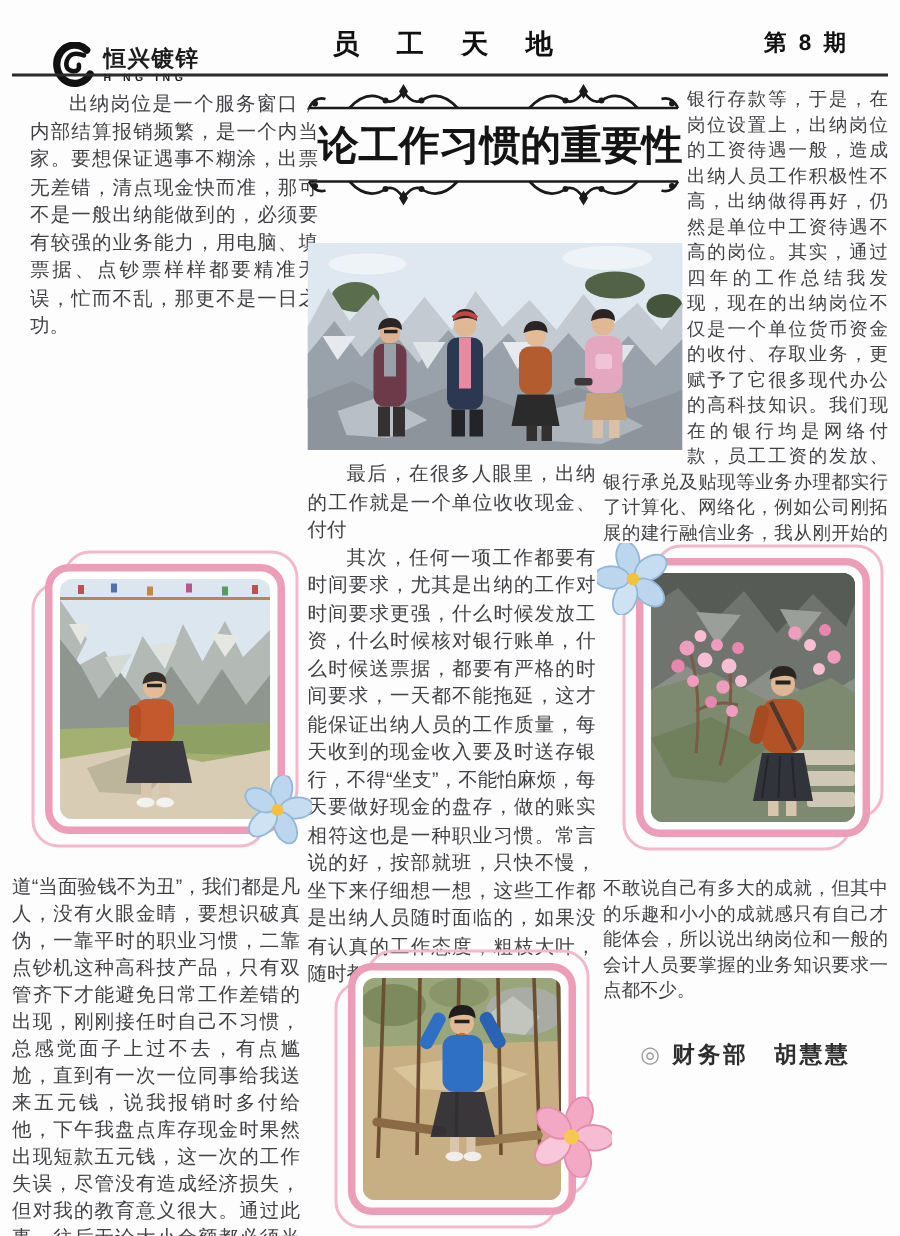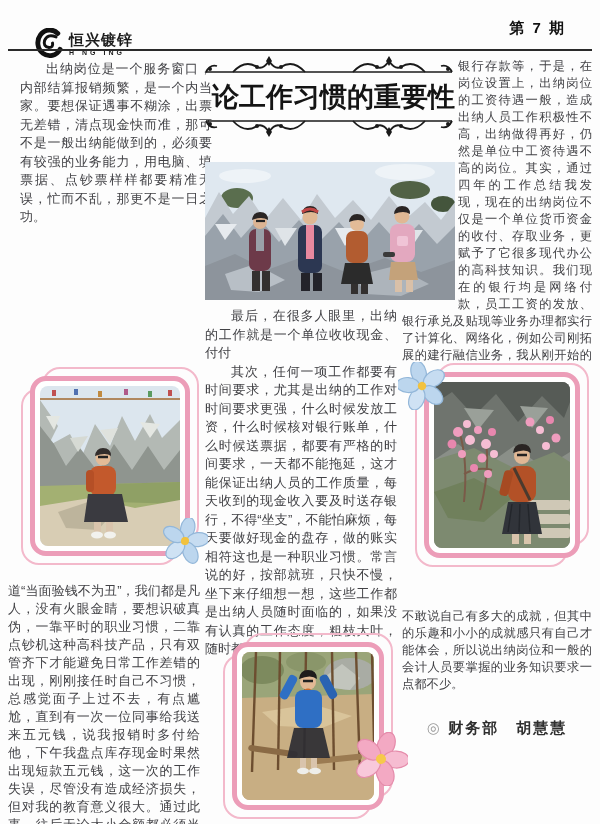--- a/index.html
+++ b/index.html
@@ -60,21 +60,22 @@
         <svg width="30" height="32" viewBox="0 0 34 36">
           <path d="M27,6 A13.5,14.5 0 1 0 29.5,24" fill="none" stroke="#111" stroke-width="5.5" stroke-linecap="round"></path>
           <path d="M25,10 Q15,6 12,14 Q10,21 17,22 Q22,22 21,17" fill="none" stroke="#111" stroke-width="3.4" stroke-linecap="round"></path>
         </svg>
       </span>
       <span class="logo-text">
         <div class="logo-cn">恒兴镀锌</div>
         <div class="logo-en">H NG ING</div>
       </span>
     </div>
-    <div class="issue">第 7 期</div>
+    <div class="paper-title">员 工 天 地</div>
+    <div class="issue">第 8 期</div>
     <div class="head-rule"></div>
   </div>
 
   <div class="tcol" style="left:20px;top:60px;width:192px;">
     <p class="ind">出纳岗位是一个服务窗口，内部结算报销频繁，是一个内当家。要想保证遇事不糊涂，出票无差错，清点现金快而准，那可不是一般出纳能做到的，必须要有较强的业务能力，用电脑、填票据、点钞票样样都要精准无误，忙而不乱，那更不是一日之功。</p>
   </div>
 
   <div class="photo-card" style="left:30px;top:376px;">
     <div class="frame-echo echo-tr"></div>
     <div class="frame-echo echo-bl"></div>
@@ -382,21 +383,21 @@
             </g>
           <g transform="rotate(288)">
               <ellipse cx="0" cy="-14" rx="7.5" ry="11.5" fill="#bcd6ee" stroke="#93b7d9" stroke-width="1.2"></ellipse>
             </g>
           <circle cx="0" cy="0" r="4.2" fill="#f2c23e"></circle>
         </g>
       </svg>
     </span>
   </div>
 
-  <div class="tcol c3" style="left:402px;top:608px;width:190px;">
+  <div class="tcol c3" style="left:402px;top:584px;width:190px;">
     <p>不敢说自己有多大的成就，但其中的乐趣和小小的成就感只有自己才能体会，所以说出纳岗位和一般的会计人员要掌握的业务知识要求一点都不少。</p>
     <div class="byline">
       <span class="ring">◎</span>
       <span>财务部　胡慧慧</span>
     </div>
   </div>
 
 </div>
 
 </body></html>

